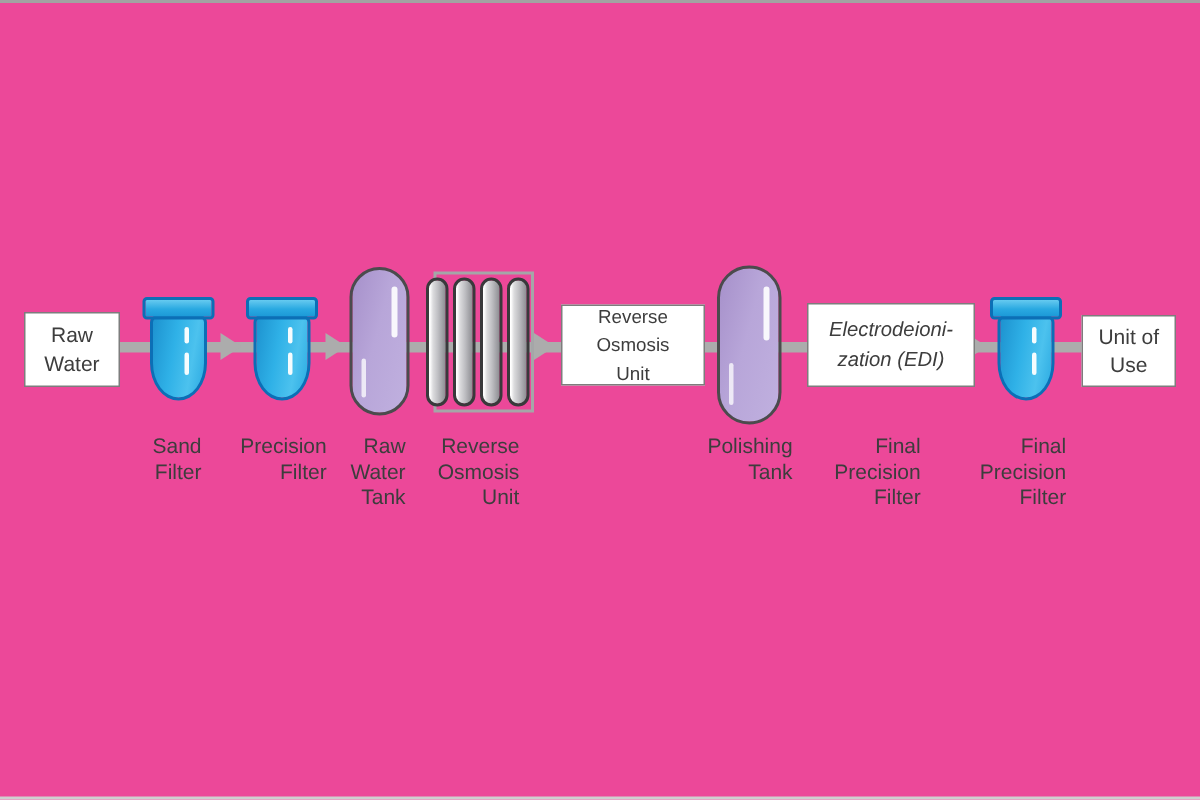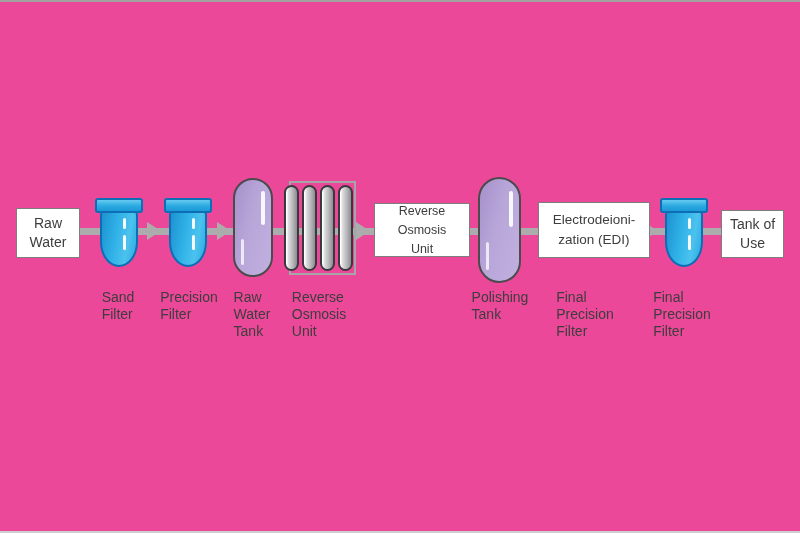--- a/index.html
+++ b/index.html
@@ -21,21 +21,21 @@
   .ah1 { left:147px; } .ah2 { left:217px; } .ah3 { left:356px; } .ah4 { left:644px; }
 
   
   .pbox {
     position:absolute; background:#ffffff; border:1.5px solid #7d7d7d;
     display:flex; align-items:center; justify-content:center; text-align:center;
     color:#3d3d3d; white-space:pre-line;
   }
   .box-raw-water  { left:16px;  top:208px; width:64px;  height:50px; font-size:14px;   line-height:19px; }
   .box-ro-unit    { left:374px; top:203px; width:96px;  height:54px; font-size:12.5px; line-height:19px; }
-  .box-edi        { left:538px; top:202px; width:112px; height:56px; font-size:13.5px; line-height:20px; }
+  .box-edi        { left:538px; top:202px; width:112px; height:56px; font-size:13.5px; line-height:20px;font-style:italic; }
   .box-pou        { left:721px; top:210px; width:63px;  height:48px; font-size:14px;   line-height:19px; }
 
   
   .filter { position:absolute; width:48px; height:70px; }
   .filter .f-body {
     position:absolute; left:5px; top:12px; width:38px; height:57px;
     background:linear-gradient(100deg,#1d92cf 0%,#2fb1e7 40%,#4cc2ee 72%,#2aa9e1 100%);
     border:2px solid #0c6fb6;
     border-radius:5px 5px 19px 19px / 5px 5px 25px 25px;
   }
@@ -67,21 +67,21 @@
   .ro-tube {
     position:absolute; top:4px; width:15px; height:86px;
     background:linear-gradient(90deg,#ffffff 6%,#dcdcde 24%,#bebec2 55%,#919196 96%);
     border:2px solid #39393b; border-radius:8px;
   }
   .rt1 { left:0; } .rt2 { left:18px; } .rt3 { left:36px; } .rt4 { left:54px; }
 
   
   .nlabel {
     position:absolute; top:289px; transform:translateX(-50%);
-    text-align:left; color:#3d3d3d; font-size:14px; line-height:17px;
+    text-align:right; color:#3d3d3d; font-size:14px; line-height:17px;
     white-space:pre-line;
   }
   .lbl-sand       { left:118px; }
   .lbl-precision  { left:189px; }
   .lbl-rw-tank    { left:252px; }
   .lbl-ro-unit    { left:319px; }
   .lbl-polishing  { left:500px; }
   .lbl-final-1    { left:585px; }
   .lbl-final-2    { left:682px; }
 </style>
@@ -129,21 +129,21 @@
     <div class="t-hl-r"></div>
     <div class="t-hl-l"></div>
   </div>
 
   <div class="pbox box-raw-water">Raw
 Water</div>
   <div class="pbox box-ro-unit">Reverse Osmosis
 Unit</div>
   <div class="pbox box-edi">Electrodeioni-
 zation (EDI)</div>
-  <div class="pbox box-pou">Tank of
+  <div class="pbox box-pou">Unit of
 Use</div>
 
   <div class="filter filter-final">
     <div class="f-body"></div>
     <div class="f-cap"></div>
     <div class="f-hl1"></div>
     <div class="f-hl2"></div>
   </div>
 
   <div class="nlabel lbl-sand">Sand

